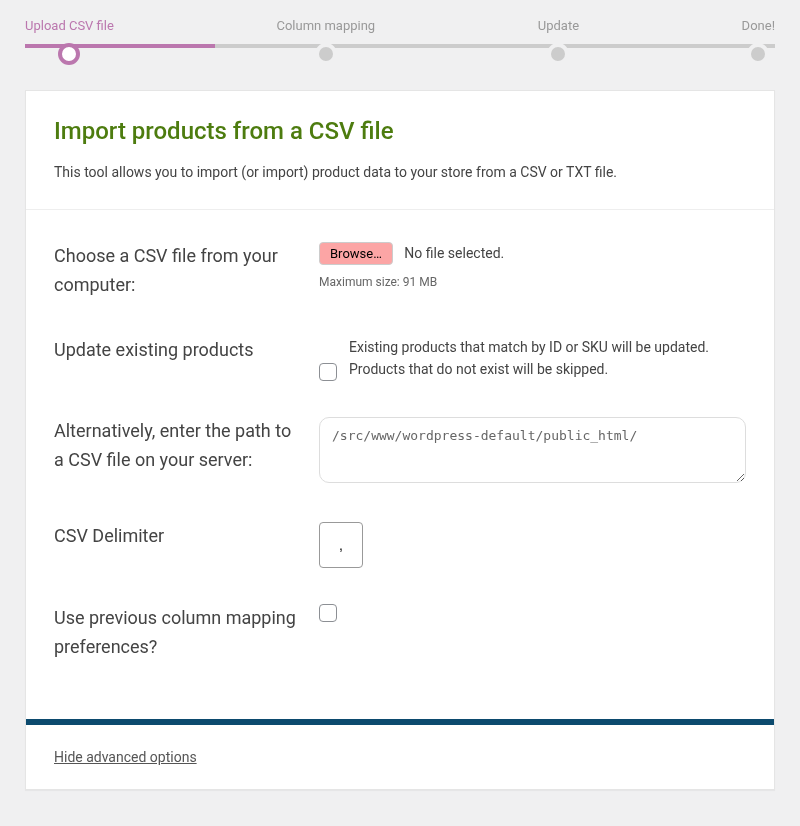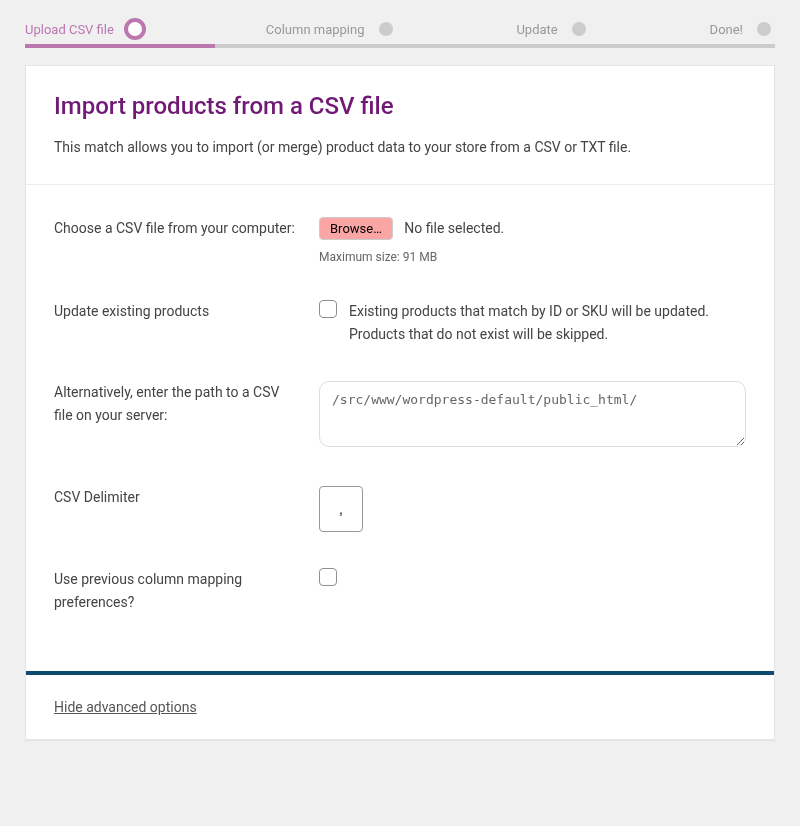--- a/index.html
+++ b/index.html
@@ -26,21 +26,21 @@
     .stepper-fill {
       position: absolute;
       height: 4px;
       background: #bb77ae;
       left: 25px;
       width: 190px;
       top: 44px;
     }
     .step {
       display: flex;
-      flex-direction: row;
+      flex-direction: column;
       align-items: center;
       gap: 10px;
       z-index: 2;
       font-size: 13px;
       color: #999;
     }
     .step.active { color: #bb77ae; }
     .step-dot {
       width: 14px;
       height: 14px;
@@ -59,40 +59,40 @@
       box-shadow: 0 1px 1px rgba(0,0,0,0.04);
       border: 1px solid #e5e5e5;
     }
     .panel-header {
       padding: 26px 28px;
       border-bottom: 1px solid #eee;
     }
     .panel-header h1 {
       font-size: 24px;
       font-weight: 500;
-      color: #701a75;
+      color: #4d7c0f;
       margin-bottom: 16px;
     }
     .panel-header p {
       font-size: 14px;
       color: #444;
       line-height: 1.6;
     }
     .form-body {
       padding: 14px 28px 40px;
     }
     .form-row {
       display: flex;
       padding: 18px 0;
       align-items: flex-start;
     }
     .form-label {
       width: 265px;
       flex-shrink: 0;
-      font-size: 14px;
+      font-size: 18px;
       color: #444;
       line-height: 1.6;
       padding-right: 20px;
     }
     .form-field {
       flex: 1;
       font-size: 14px;
       color: #444;
     }
     .browse-btn {
@@ -120,21 +120,21 @@
       border-radius: 4px;
       background: #fff;
       display: inline-block;
       vertical-align: top;
       cursor: pointer;
       flex-shrink: 0;
     }
     .check-row {
       display: flex;
       gap: 12px;
-      align-items: flex-start;
+      align-items: flex-end;
     }
     .check-desc {
       line-height: 1.6;
     }
     .text-input {
       width: 100%;
       padding: 10px 12px;
       border: 1px solid #ddd;
       border-radius: 10px;
       font-family: "SF Mono", Monaco, monospace;
@@ -146,21 +146,21 @@
     .small-input {
       width: 44px;
       height: 46px;
       border: 1px solid #999;
       border-radius: 4px;
       text-align: center;
       font-size: 14px;
       padding: 4px;
     }
     .panel-footer {
-      border-top: 4px solid #0c4a6e;
+      border-top: 6px solid #0c4a6e;
       padding: 24px 28px;
       display: flex;
       justify-content: space-between;
       align-items: center;
     }
     .link {
       color: #555;
       font-size: 14px;
       text-decoration: underline;
       cursor: pointer;
@@ -197,21 +197,21 @@
   </div>
   <div class="step">
     <span>Done!</span>
     <span class="step-dot"></span>
   </div>
 </div>
 
 <div class="panel">
   <div class="panel-header">
     <h1>Import products from a CSV file</h1>
-    <p>This match allows you to import (or merge) product data to your store from a CSV or TXT file.</p>
+    <p>This tool allows you to import (or import) product data to your store from a CSV or TXT file.</p>
   </div>
 
   <div class="form-body">
 
     <div class="form-row">
       <div class="form-label">Choose a CSV file from your computer:</div>
       <div class="form-field">
         <button class="browse-btn">Browse…</button>
         <span class="file-status">No file selected.</span>
         <div class="max-size">Maximum size: 91 MB</div>

